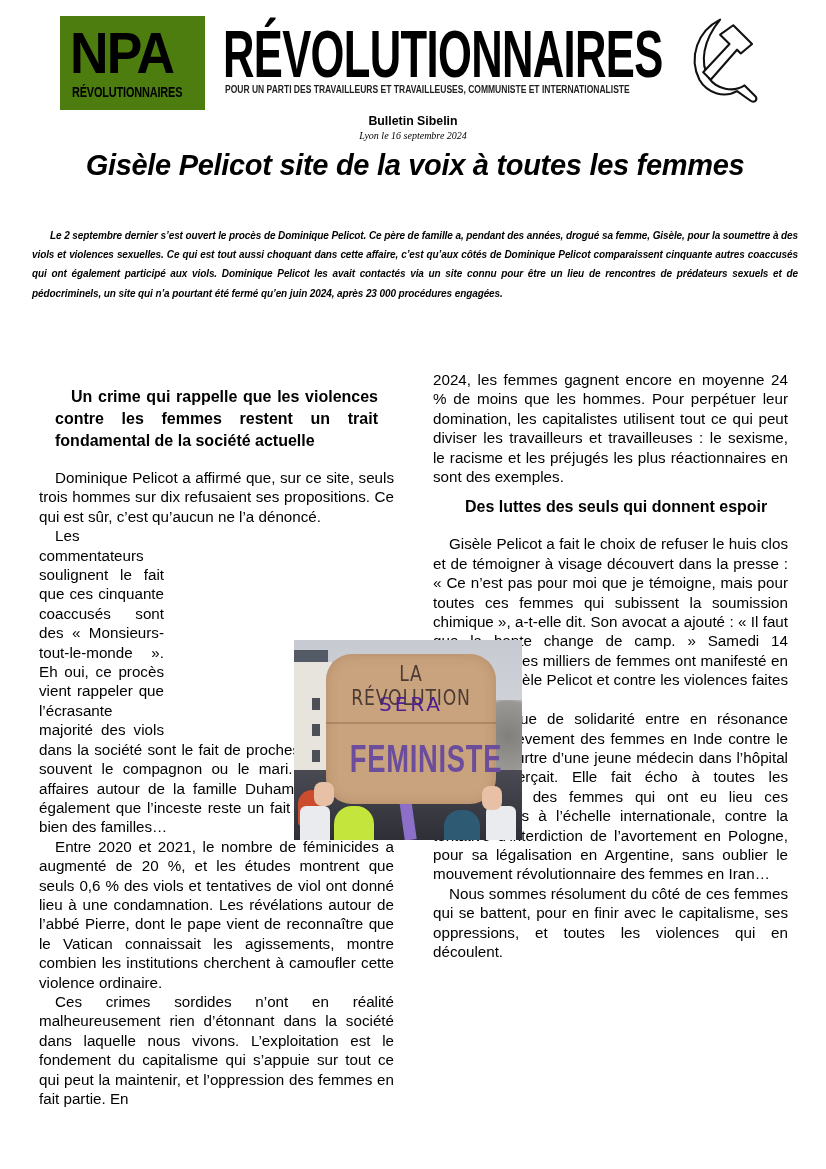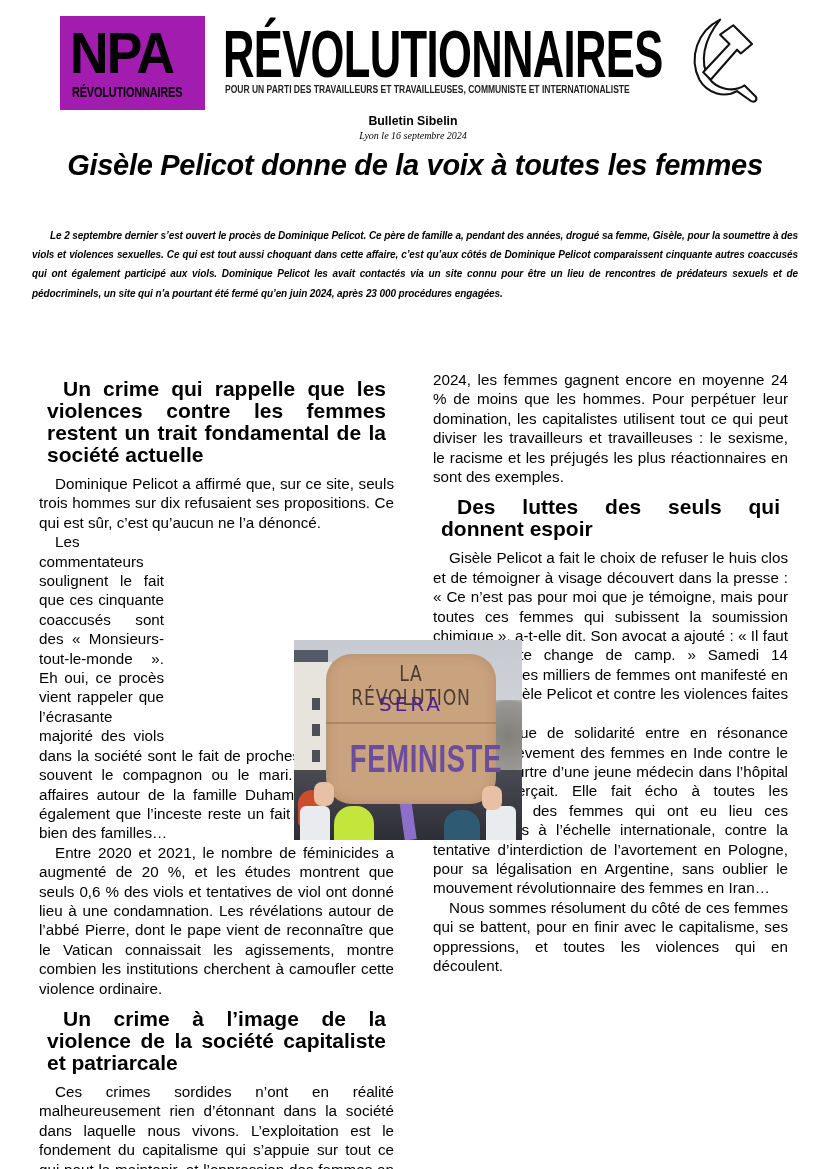--- a/index.html
+++ b/index.html
@@ -1,41 +1,41 @@
 <!DOCTYPE html>
 <html><head>
 <meta charset="utf-8">
 <style>
   html, body { margin: 0; padding: 0; background: #ffffff; }
   body { width: 826px; height: 1169px; position: relative; overflow: hidden; color: #000; font-family: "Liberation Sans", sans-serif; }
 
   
   .masthead { position: absolute; left: 60px; top: 14px; width: 710px; height: 96px; }
-  .npa-logo { position: absolute; left: 0; top: 2px; width: 145px; height: 94px; background: #a21caf; }
+  .npa-logo { position: absolute; left: 0; top: 2px; width: 145px; height: 94px; background: #4d7c0f; }
   .npa-big { position: absolute; left: 10px; top: 2px; font-family: "Liberation Sans", sans-serif; font-weight: bold; font-size: 58px; letter-spacing: -2px; transform: scaleX(0.92); transform-origin: left top; line-height: 70px; }
   .npa-small { position: absolute; left: 12px; top: 68px; font-family: "Liberation Sans", sans-serif; font-weight: bold; font-size: 14px; transform: scaleX(0.78); transform-origin: left top; white-space: nowrap; letter-spacing: -0.2px; }
   .rev-title { position: absolute; left: 163px; top: 0px; font-family: "Liberation Sans", sans-serif; font-weight: bold; font-size: 66px; line-height: 80px; transform: scaleX(0.66); transform-origin: left top; white-space: nowrap; letter-spacing: -1px; }
   .rev-sub { position: absolute; left: 165px; top: 69px; font-family: "Liberation Sans", sans-serif; font-size: 11.5px; font-weight: bold; color: #222; transform: scaleX(0.74); transform-origin: left top; white-space: nowrap; }
   .hammer { position: absolute; left: 615px; top: 0px; width: 94px; height: 94px; }
 
   
   .bulletin { position: absolute; left: 0; width: 826px; top: 113px; text-align: center; font-weight: bold; font-size: 13px; transform: scaleX(0.95); }
   .dateline { position: absolute; left: 0; width: 826px; top: 130px; text-align: center; font-family: "Liberation Serif", serif; font-style: italic; font-size: 10px; }
   .headline { position: absolute; left: 30px; width: 770px; top: 148px; text-align: center; font-weight: bold; font-style: italic; font-size: 29px; line-height: 35px; letter-spacing: -0.3px; }
 
   
   .chapo { position: absolute; left: 32px; width: 766px; top: 226px; font-weight: bold; font-style: italic; font-size: 10px; line-height: 19.2px; text-align: justify; text-indent: 18px; letter-spacing: -0.1px; }
 
   
   .col { position: absolute; font-size: 15.2px; line-height: 19.4px; text-align: justify; }
   .col-left { left: 39px; width: 355px; top: 370px; }
   .col-right { left: 433px; width: 355px; top: 370px; }
   .col p { margin: 0; text-indent: 16px; }
   .col p.noindent { text-indent: 0; }
-  .col h2 { margin: 8px; font-size: 21px; line-height: 22px; font-weight: bold; text-align: justify; text-indent: 16px; }
+  .col h2 { margin: 16px; font-size: 16px; line-height: 22px; font-weight: bold; text-align: justify; text-indent: 16px; }
   .col h2.h-spaced { margin-top: 10px; }
 
   .photo-float-left { float: right; width: 238px; height: 200px; margin: 2px -18px 4px 10px; shape-outside: margin-box; }
   .photo-float-right { float: left; width: 90px; height: 200px; margin: 2px 10px 4px -137px; }
 
   
   .photo { position: absolute; left: 294px; top: 640px; width: 228px; height: 200px; overflow: hidden; background: #c9ccd2; }
   .sky { position: absolute; inset: 0; background: linear-gradient(#c7cad1, #d6d8dd 60%, #b9bcc2); }
   .bldg { position: absolute; left: 0; top: 22px; width: 38px; height: 120px; background: #e7e4de; border-right: 1px solid #bbb; }
   .bldg-roof { position: absolute; left: 0; top: 10px; width: 34px; height: 18px; background: #555b66; }
@@ -69,32 +69,31 @@
   <svg class="hammer" viewBox="0 0 100 100">
     <path d="M48 6 C24 18 14 46 26 70 C34 84 52 90 66 82 L80 92 C84 95 88 92 86 88 L74 76 C62 84 44 80 36 68 C26 52 30 28 48 6 Z" fill="#fff" stroke="#111" stroke-width="2.2" stroke-linejoin="round"></path>
     <path d="M48 22 L62 12 L82 32 L70 42 L66 38 L38 70 L30 62 L58 32 Z" fill="#fff" stroke="#111" stroke-width="2.2" stroke-linejoin="round"></path>
   </svg>
 </div>
 
 <div class="bulletin">Bulletin Sibelin</div>
 <div class="dateline">Lyon le 16 septembre 2024</div>
 
 <div class="headline">
-  <div>Gisèle Pelicot donne de la voix à toutes les femmes</div>
+  <div>Gisèle Pelicot site de la voix à toutes les femmes</div>
 </div>
 
 <div class="chapo">Le 2 septembre dernier s’est ouvert le procès de Dominique Pelicot. Ce père de famille a, pendant des années, drogué sa femme, Gisèle, pour la soumettre à des viols et violences sexuelles. Ce qui est tout aussi choquant dans cette affaire, c’est qu’aux côtés de Dominique Pelicot comparaissent cinquante autres coaccusés qui ont également participé aux viols. Dominique Pelicot les avait contactés via un site connu pour être un lieu de rencontres de prédateurs sexuels et de pédocriminels, un site qui n’a pourtant été fermé qu’en juin 2024, après 23 000 procédures engagées.</div>
 
 <div class="col col-left">
   <h2>Un crime qui rappelle que les violences contre les femmes restent un trait fondamental de la société actuelle</h2>
   <p>Dominique Pelicot a affirmé que, sur ce site, seuls trois hommes sur dix refusaient ses propositions. Ce qui est sûr, c’est qu’aucun ne l’a dénoncé.</p>
   <div class="photo-float-left"></div>
   <p>Les commentateurs soulignent le fait que ces cinquante coaccusés sont des « Monsieurs-tout-le-monde ». Eh oui, ce procès vient rappeler que l’écrasante majorité des viols dans la société sont le fait de proches des victimes, souvent le compagnon ou le mari. Les récentes affaires autour de la famille Duhamel ont rappelé également que l’inceste reste un fait ordinaire dans bien des familles…</p>
   <p>Entre 2020 et 2021, le nombre de féminicides a augmenté de 20 %, et les études montrent que seuls 0,6 % des viols et tentatives de viol ont donné lieu à une condamnation. Les révélations autour de l’abbé Pierre, dont le pape vient de reconnaître que le Vatican connaissait les agissements, montre combien les institutions cherchent à camoufler cette violence ordinaire.</p>
-  <h2 class="h-spaced">Un crime à l’image de la violence de la société capitaliste et patriarcale</h2>
   <p>Ces crimes sordides n’ont en réalité malheureusement rien d’étonnant dans la société dans laquelle nous vivons. L’exploitation est le fondement du capitalisme qui s’appuie sur tout ce qui peut la maintenir, et l’oppression des femmes en fait partie. En</p>
 </div>
 
 <div class="col col-right">
   <p class="noindent">2024, les femmes gagnent encore en moyenne 24 % de moins que les hommes. Pour perpétuer leur domination, les capitalistes utilisent tout ce qui peut diviser les travailleurs et travailleuses : le sexisme, le racisme et les préjugés les plus réactionnaires en sont des exemples.</p>
   <h2 class="h-spaced">Des luttes des seuls qui donnent espoir</h2>
   <div style="height:0"></div>
   <p id="p-right-1"><span class="photo-float-right" style="display:block;margin-top:79px;"></span><span>Gisèle Pelicot a fait le choix de refuser le huis clos et de témoigner à visage découvert dans la presse : « Ce n’est pas pour moi que je témoigne, mais pour toutes ces femmes qui subissent la soumission chimique », a-t-elle dit. Son avocat a ajouté : « Il faut que la honte change de camp. » Samedi 14 septembre, des milliers de femmes ont manifesté en soutien à Gisèle Pelicot et contre les violences faites aux femmes.</span></p>
   <p>Cette vague de solidarité entre en résonance avec le soulèvement des femmes en Inde contre le viol et le meurtre d’une jeune médecin dans l’hôpital où elle exerçait. Elle fait écho à toutes les mobilisations des femmes qui ont eu lieu ces derniers mois à l’échelle internationale, contre la tentative d’interdiction de l’avortement en Pologne, pour sa légalisation en Argentine, sans oublier le mouvement révolutionnaire des femmes en Iran…</p>
   <p>Nous sommes résolument du côté de ces femmes qui se battent, pour en finir avec le capitalisme, ses oppressions, et toutes les violences qui en découlent.</p>

